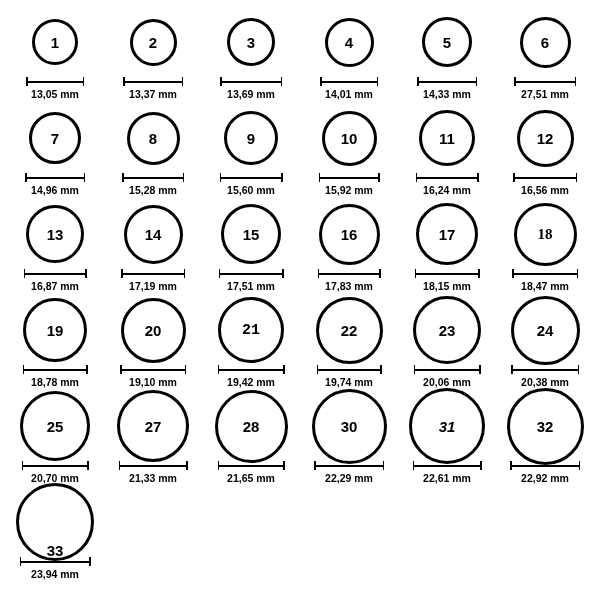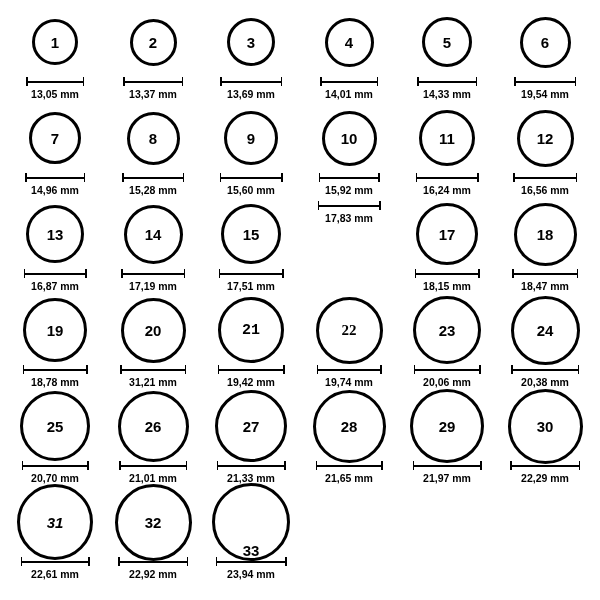--- a/index.html
+++ b/index.html
@@ -169,21 +169,21 @@
       <div class="ring-wrap">
         <div class="ring" style="width:51px;height:51px;">
           <span class="ring-size">6</span>
         </div>
       </div>
       <div class="measure" style="width:62px;">
         <div class="bar"></div>
         <div class="cap left"></div>
         <div class="cap right"></div>
       </div>
-      <div class="diameter">19,54 mm</div>
+      <div class="diameter">27,51 mm</div>
     </div>
 
     <div class="cell">
       <div class="ring-wrap">
         <div class="ring" style="width:52px;height:52px;">
           <span class="ring-size">7</span>
         </div>
       </div>
       <div class="measure" style="width:60px;">
         <div class="bar"></div>
@@ -299,20 +299,25 @@
       </div>
       <div class="measure" style="width:65px;">
         <div class="bar"></div>
         <div class="cap left"></div>
         <div class="cap right"></div>
       </div>
       <div class="diameter">17,51 mm</div>
     </div>
 
     <div class="cell">
+      <div class="ring-wrap">
+        <div class="ring" style="width:61px;height:61px;">
+          <span class="ring-size">16</span>
+        </div>
+      </div>
       <div class="measure" style="width:63px;">
         <div class="bar"></div>
         <div class="cap left"></div>
         <div class="cap right"></div>
       </div>
       <div class="diameter">17,83 mm</div>
     </div>
 
     <div class="cell">
       <div class="ring-wrap">
@@ -323,21 +328,21 @@
       <div class="measure" style="width:65px;">
         <div class="bar"></div>
         <div class="cap left"></div>
         <div class="cap right"></div>
       </div>
       <div class="diameter">18,15 mm</div>
     </div>
 
     <div class="cell">
       <div class="ring-wrap">
-        <div class="ring" style="width:63px;height:63px;">
+        <div class="ring" style="width:63px;height:63px;font-family:Liberation Serif, serif;">
           <span class="ring-size">18</span>
         </div>
       </div>
       <div class="measure" style="width:66px;">
         <div class="bar"></div>
         <div class="cap left"></div>
         <div class="cap right"></div>
       </div>
       <div class="diameter">18,47 mm</div>
     </div>
@@ -360,40 +365,40 @@
       <div class="ring-wrap">
         <div class="ring" style="width:65px;height:65px;">
           <span class="ring-size">20</span>
         </div>
       </div>
       <div class="measure" style="width:66px;">
         <div class="bar"></div>
         <div class="cap left"></div>
         <div class="cap right"></div>
       </div>
-      <div class="diameter">31,21 mm</div>
+      <div class="diameter">19,10 mm</div>
     </div>
 
     <div class="cell">
       <div class="ring-wrap">
         <div class="ring" style="width:66px;height:66px;font-family:Liberation Mono, monospace;">
           <span class="ring-size">21</span>
         </div>
       </div>
       <div class="measure" style="width:67px;">
         <div class="bar"></div>
         <div class="cap left"></div>
         <div class="cap right"></div>
       </div>
       <div class="diameter">19,42 mm</div>
     </div>
 
     <div class="cell">
       <div class="ring-wrap">
-        <div class="ring" style="width:67px;height:67px;font-family:Liberation Serif, serif;">
+        <div class="ring" style="width:67px;height:67px;">
           <span class="ring-size">22</span>
         </div>
       </div>
       <div class="measure" style="width:65px;">
         <div class="bar"></div>
         <div class="cap left"></div>
         <div class="cap right"></div>
       </div>
       <div class="diameter">19,74 mm</div>
     </div>
@@ -433,33 +438,20 @@
         </div>
       </div>
       <div class="measure" style="width:67px;">
         <div class="bar"></div>
         <div class="cap left"></div>
         <div class="cap right"></div>
       </div>
       <div class="diameter">20,70 mm</div>
     </div>
 
-    <div class="cell">
-      <div class="ring-wrap">
-        <div class="ring" style="width:71px;height:71px;">
-          <span class="ring-size">26</span>
-        </div>
-      </div>
-      <div class="measure" style="width:68px;">
-        <div class="bar"></div>
-        <div class="cap left"></div>
-        <div class="cap right"></div>
-      </div>
-      <div class="diameter">21,01 mm</div>
-    </div>
 
     <div class="cell">
       <div class="ring-wrap">
         <div class="ring" style="width:72px;height:72px;">
           <span class="ring-size">27</span>
         </div>
       </div>
       <div class="measure" style="width:69px;">
         <div class="bar"></div>
         <div class="cap left"></div>
@@ -475,33 +467,20 @@
         </div>
       </div>
       <div class="measure" style="width:67px;">
         <div class="bar"></div>
         <div class="cap left"></div>
         <div class="cap right"></div>
       </div>
       <div class="diameter">21,65 mm</div>
     </div>
 
-    <div class="cell">
-      <div class="ring-wrap">
-        <div class="ring" style="width:74px;height:74px;">
-          <span class="ring-size">29</span>
-        </div>
-      </div>
-      <div class="measure" style="width:69px;">
-        <div class="bar"></div>
-        <div class="cap left"></div>
-        <div class="cap right"></div>
-      </div>
-      <div class="diameter">21,97 mm</div>
-    </div>
 
     <div class="cell">
       <div class="ring-wrap">
         <div class="ring" style="width:75px;height:75px;">
           <span class="ring-size">30</span>
         </div>
       </div>
       <div class="measure" style="width:70px;">
         <div class="bar"></div>
         <div class="cap left"></div>

